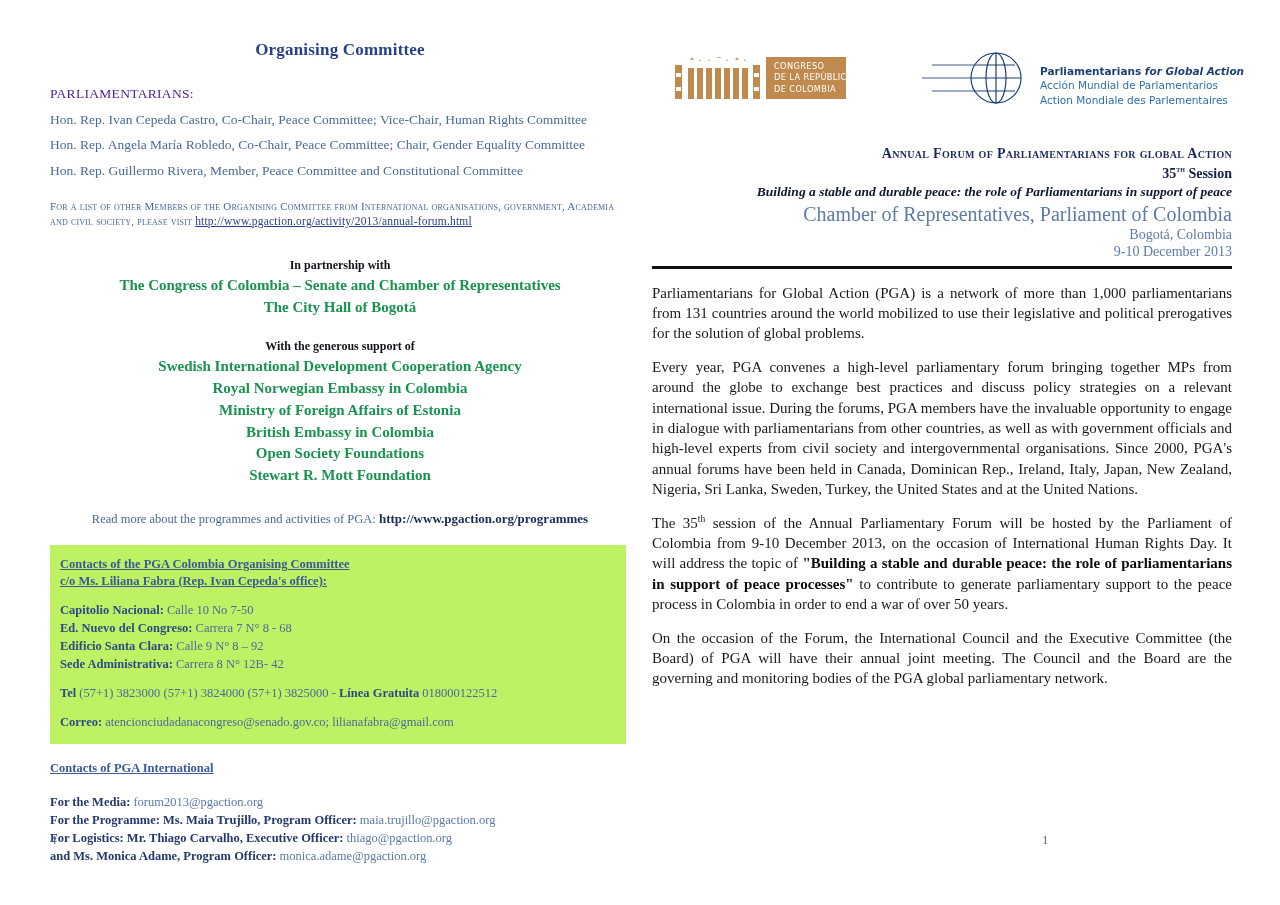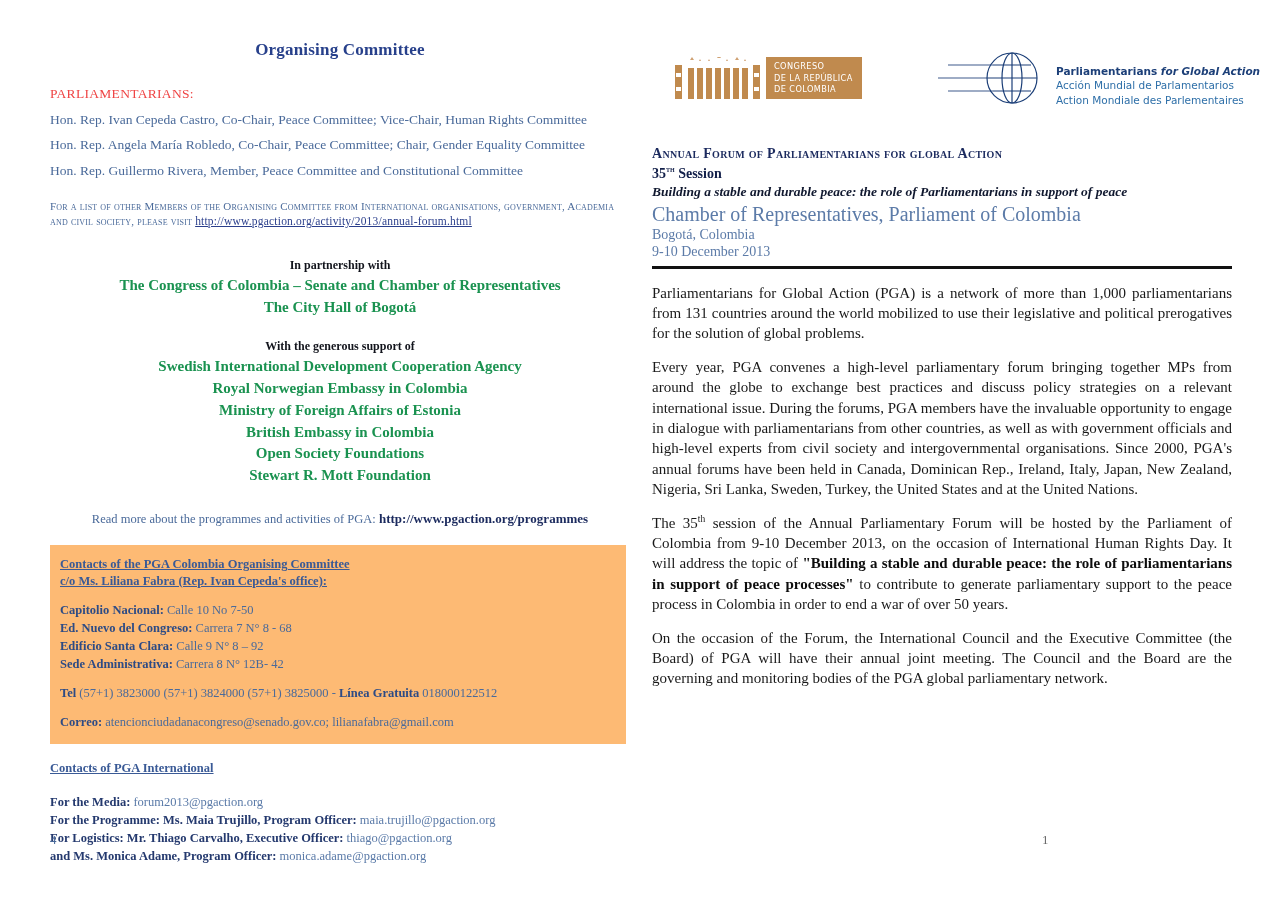--- a/index.html
+++ b/index.html
@@ -32,21 +32,21 @@
     text-align: center;
     font-size: 17px;
     font-weight: bold;
     color: #27408b;
     letter-spacing: 0.2px;
     margin-bottom: 26px;
   }
 
   .parl-label {
     font-size: 13.5px;
-    color: #ef4444;
+    color: #4c1d95;
     letter-spacing: 0.3px;
     margin-bottom: 10px;
   }
   .parl-line {
     font-size: 13.5px;
     color: #4a6a9a;
     margin-bottom: 9px;
     line-height: 1.22;
   }
 
@@ -91,21 +91,21 @@
     font-size: 12.5px;
     color: #4a6a9a;
   }
   .readmore b {
     color: #1b2a5e;
     font-size: 13px;
   }
 
   .graybox {
     margin-top: 18px;
-    background: #fdba74;
+    background: #bef264;
     padding: 11px 14px 13px 10px;
     width: 576px;
   }
   .gb-head {
     font-size: 12.5px;
     font-weight: bold;
     color: #3a5a96;
     text-decoration: underline;
     line-height: 1.35;
   }
@@ -161,23 +161,24 @@
     margin-left: 22px;
   }
   .congreso-building {
     position: relative;
     width: 92px; height: 42px;
   }
   .congreso-wordmark {
     background: #c08a4e;
     color: #fff;
     padding: 4px 8px 4px 8px;
-    width: 96px;
+    width: 80px;
     display: flex;
     flex-direction: column;
+    justify-content: center;
   }
   .congreso-wordmark div {
     font-family: "DejaVu Sans", sans-serif;
     font-size: 8.2px;
     line-height: 1.42;
     letter-spacing: 0.4px;
     white-space: nowrap;
   }
 
   .logo-pga {
@@ -189,21 +190,21 @@
     margin-left: 10px;
     font-family: "DejaVu Sans", sans-serif;
     line-height: 1.38;
   }
   .pga-l1 { font-size: 10.5px; font-weight: bold; color: #1c3f78; white-space: nowrap; }
   .pga-l1 i { font-weight: bold; }
   .pga-l2 { font-size: 10.5px; color: #2e6fa8; white-space: nowrap; }
 
   .rc-head {
     margin-top: 36px;
-    text-align: left;
+    text-align: right;
   }
   .rh-1 {
     font-size: 14px;
     font-weight: bold;
     color: #1b2a5e;
     font-variant: small-caps;
     letter-spacing: 0.3px;
   }
   .rh-2 {
     font-size: 14px;

